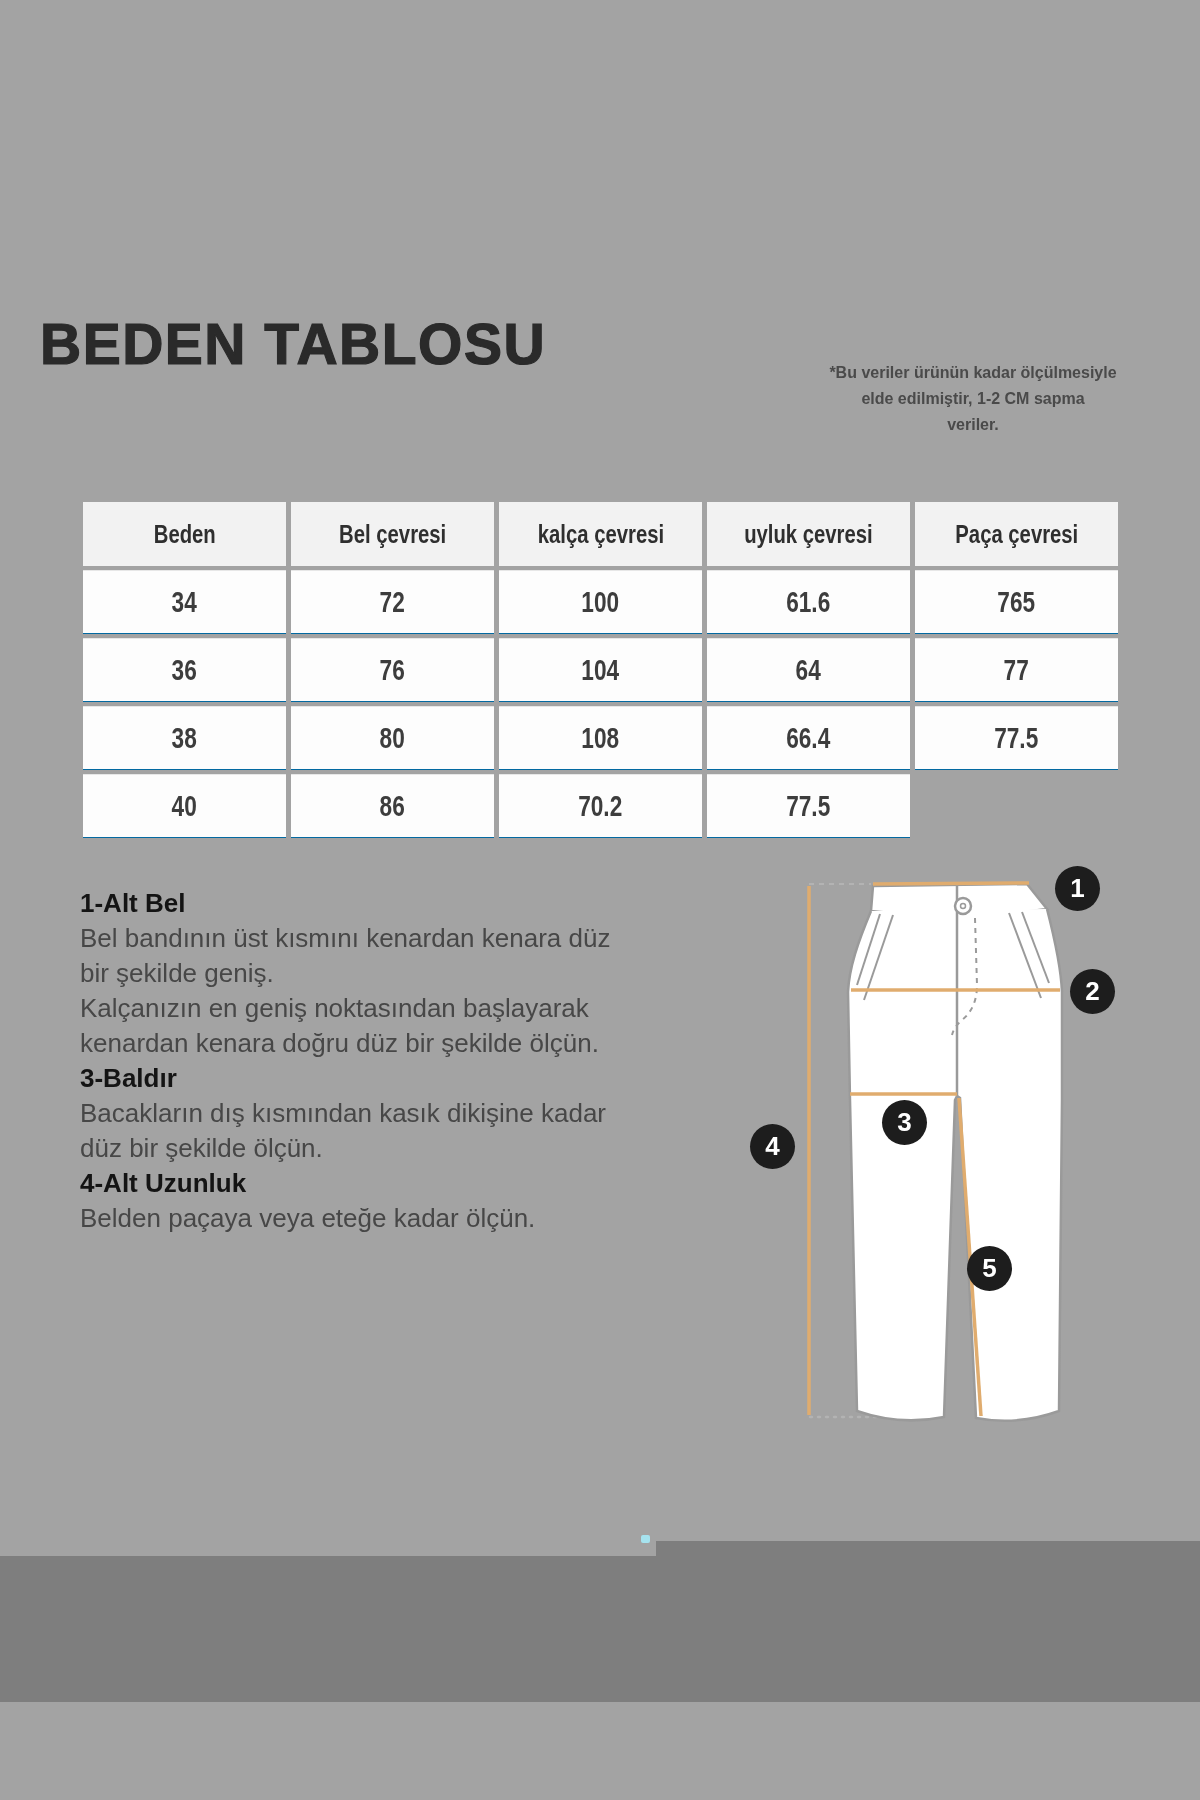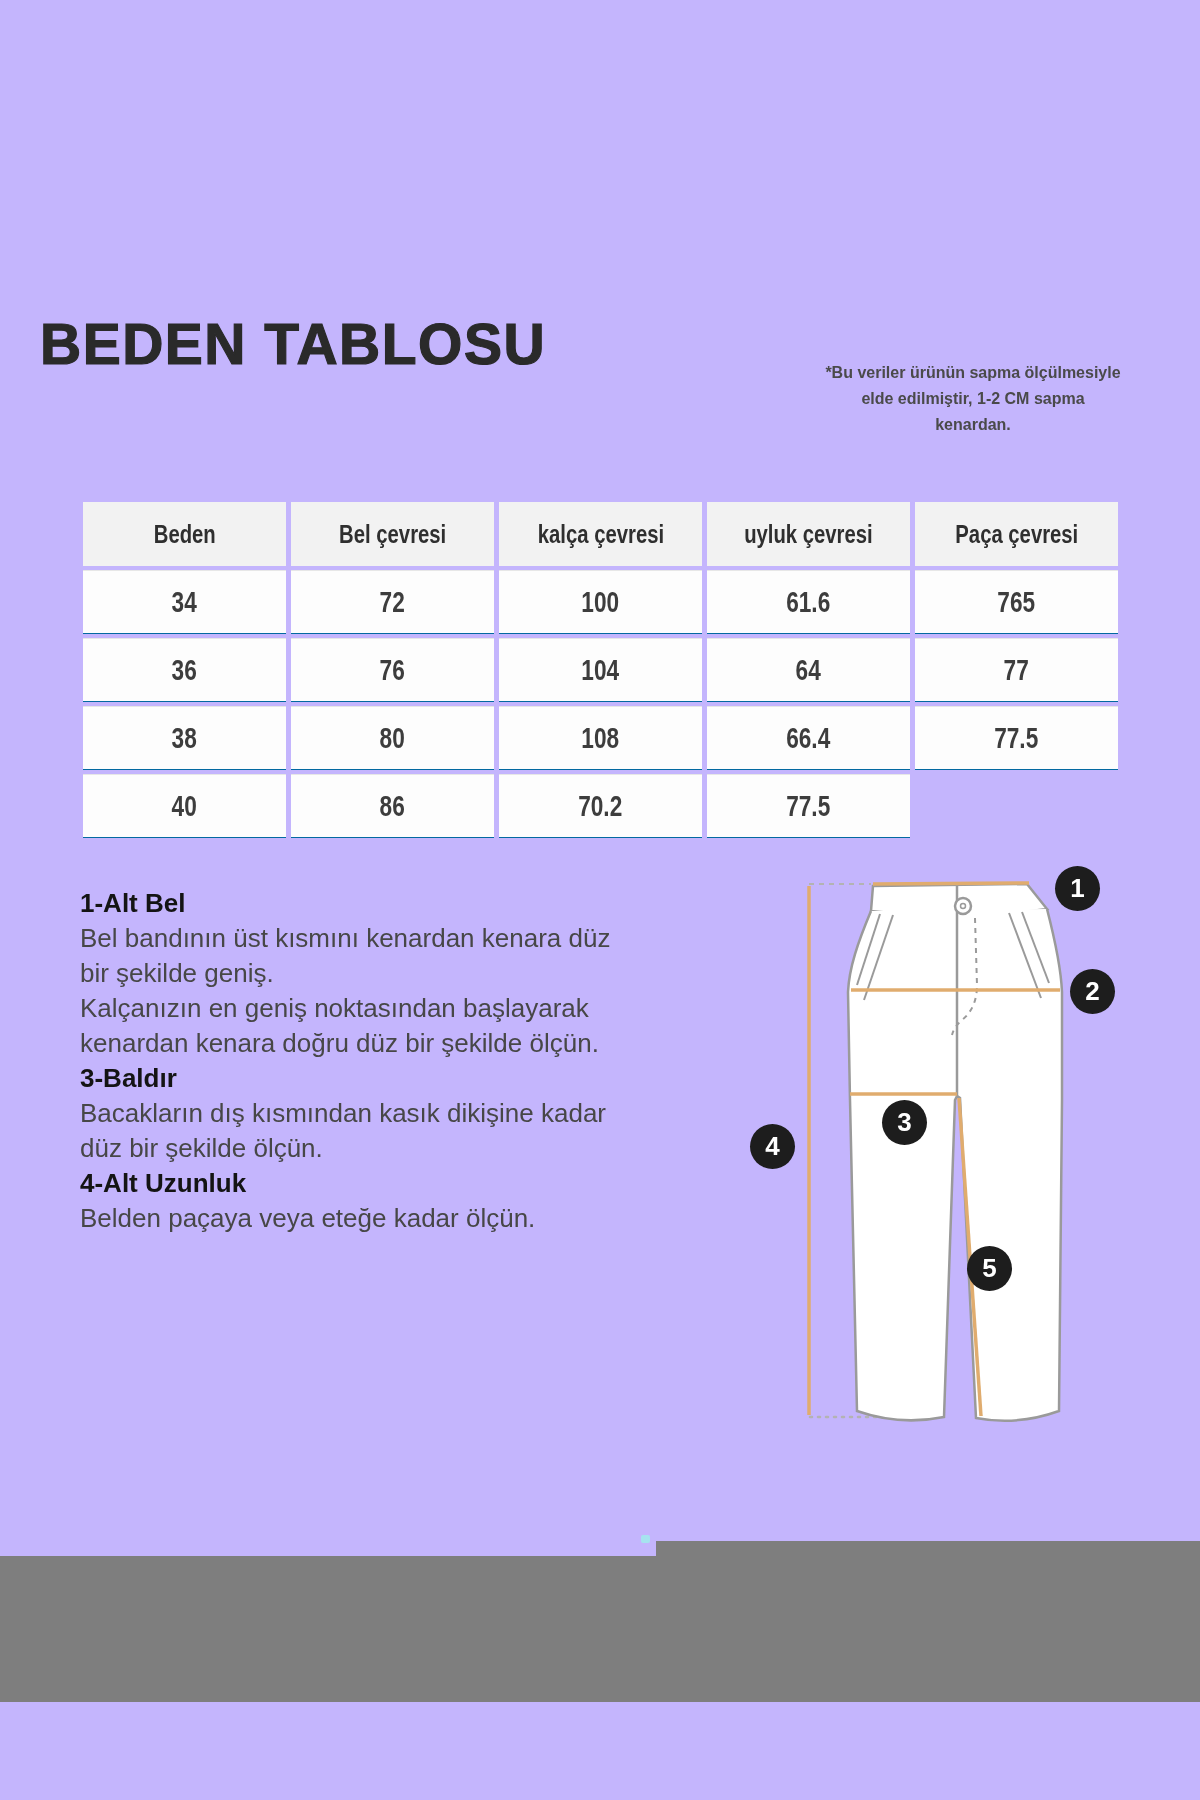--- a/index.html
+++ b/index.html
@@ -1,17 +1,17 @@
 <!DOCTYPE html>
 <html><head>
 <meta charset="utf-8">
 <style>
   html,body{margin:0;padding:0;background:#ffffff;}
   .canvas{
-    position:relative;width:1200px;height:1800px;background:#c4b5fd;overflow:hidden;
+    position:relative;width:1200px;height:1800px;background:#a3a3a3;overflow:hidden;
     font-family:"Liberation Sans",sans-serif;
   }
   
   .page-title{
     position:absolute;left:40px;top:316px;margin:0;
     font-size:57px;font-weight:bold;letter-spacing:1.5px;color:#2a2a2a;
     -webkit-text-stroke:1.2px #2a2a2a;line-height:1;
   }
   
   .note{
@@ -51,23 +51,23 @@
   .cyan-dot{position:absolute;left:641px;top:1535px;width:9px;height:8px;background:#a6e3ef;border-radius:2px;}
 </style>
 </head>
 <body>
 
 <div class="canvas">
 
   <h1 class="page-title">BEDEN TABLOSU</h1>
 
   <div class="note">
-    <span>*Bu veriler ürünün sapma ölçülmesiyle</span>
+    <span>*Bu veriler ürünün kadar ölçülmesiyle</span>
     <span>elde edilmiştir, 1-2 CM sapma</span>
-    <span>kenardan.</span>
+    <span>veriler.</span>
   </div>
 
   <div class="size-table">
     <div class="cell th">
         <span>Beden</span>
       </div>
     <div class="cell th">
         <span>Bel çevresi</span>
       </div>
     <div class="cell th">

